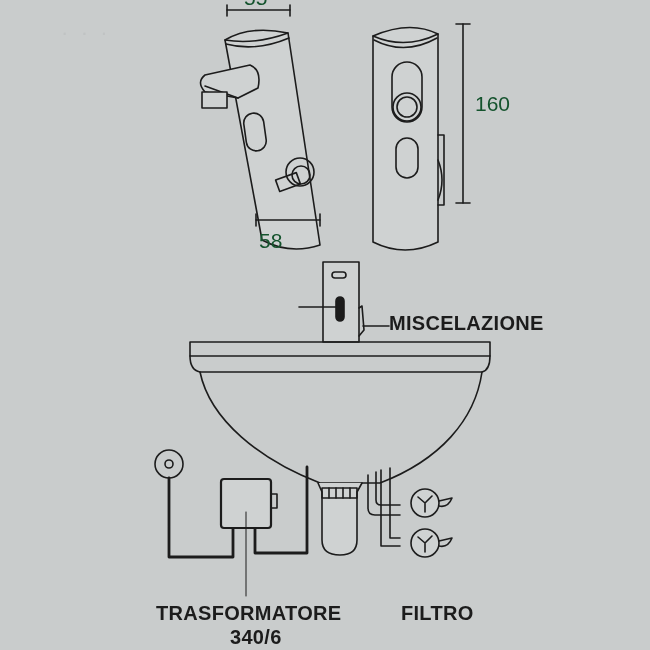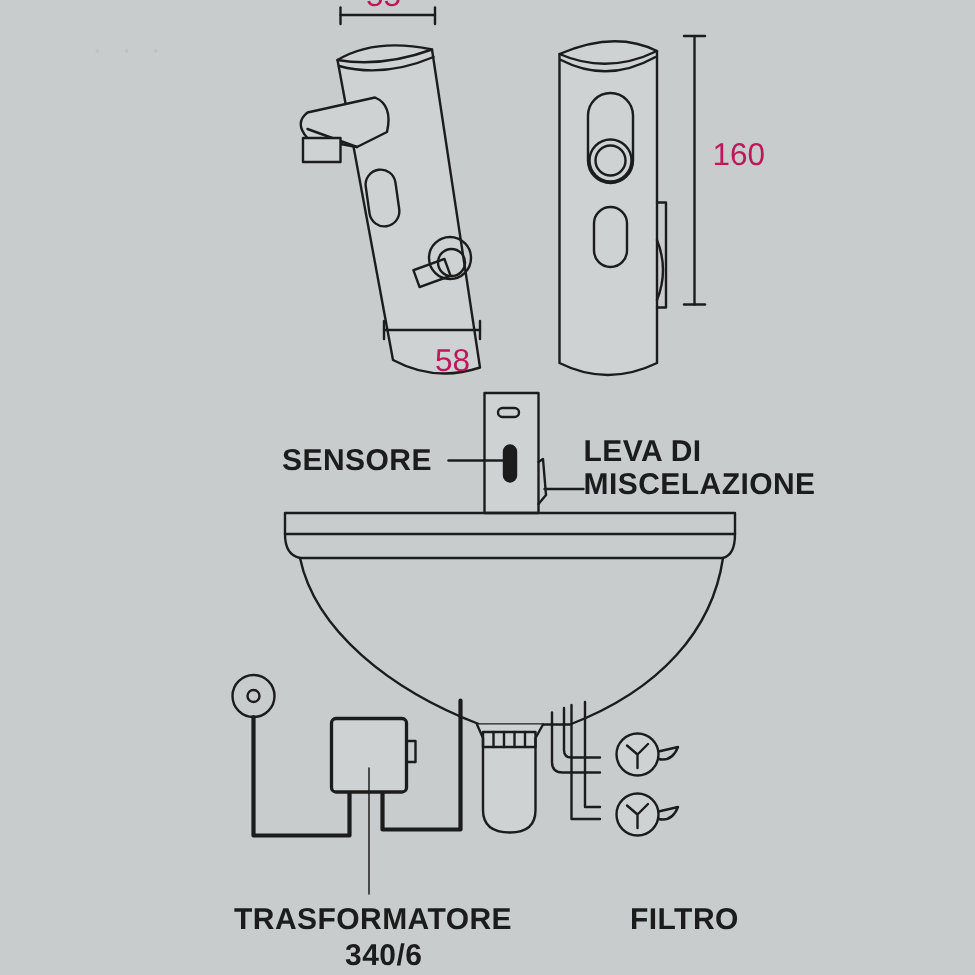--- a/index.html
+++ b/index.html
@@ -11,21 +11,21 @@
   }
   .stage { position: absolute; left: 0; top: 0; width: 650px; height: 650px; }
   .bg-ghost {
     position: absolute; color: #b9bcbd; font-size: 22px; line-height: 30px;
     white-space: pre; pointer-events: none;
   }
   .lbl {
     position: absolute; color: #1c1c1c; font-weight: bold; letter-spacing: 0.3px;
     white-space: nowrap;
   }
-  .dim { position: absolute; color: #be185d; font-size: 21px; white-space: nowrap; }
+  .dim { position: absolute; color: #14532d; font-size: 21px; white-space: nowrap; }
   svg { position: absolute; left: 0; top: 0; }
 </style>
 </head>
 <body>
 
 <div class="stage">
 
   <div class="bg-ghost" style="left:0;top:18px;opacity:0.55;">          ·  ·  ·
 </div>
 
@@ -121,23 +121,21 @@
       <circle cx="425" cy="543" r="14" fill="#cfd2d2"></circle>
       <path d="M418 497 L425 503 L432 496 M425 503 L425 512"></path>
       <path d="M418 537 L425 543 L432 536 M425 543 L425 552"></path>
       <path d="M439 501 L452 498 Q448 508 439 506"></path>
       <path d="M439 541 L452 538 Q448 548 439 546"></path>
     </g>
   </svg>
 
   <div class="dim" style="left:244px;top:-14px;">55</div>
   <div class="dim" style="left:475px;top:92px;">160</div>
-  <div class="dim" style="left:290px;top:229px;">58</div>
+  <div class="dim" style="left:259px;top:229px;">58</div>
 
-  <div class="lbl" style="left:188px;top:296px;font-size:20px;">SENSORE</div>
-  <div class="lbl" style="left:389px;top:290px;font-size:20px;">LEVA DI</div>
   <div class="lbl" style="left:156px;top:602px;font-size:20px;">TRASFORMATORE</div>
 
   <div class="lbl" style="left:389px;top:312px;font-size:20px;">MISCELAZIONE</div>
   <div class="lbl" style="left:230px;top:626px;font-size:20px;">340/6</div>
 
-  <div class="lbl" style="left:401px;top:602px;font-size:20px;margin-left:19px;">FILTRO</div>
+  <div class="lbl" style="left:401px;top:602px;font-size:20px;">FILTRO</div>
 </div>
 
 </body></html>

